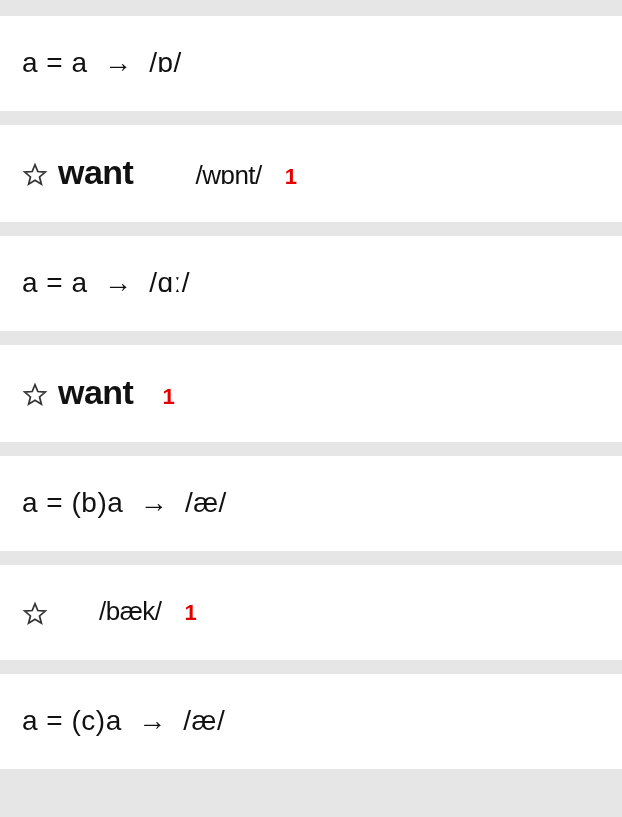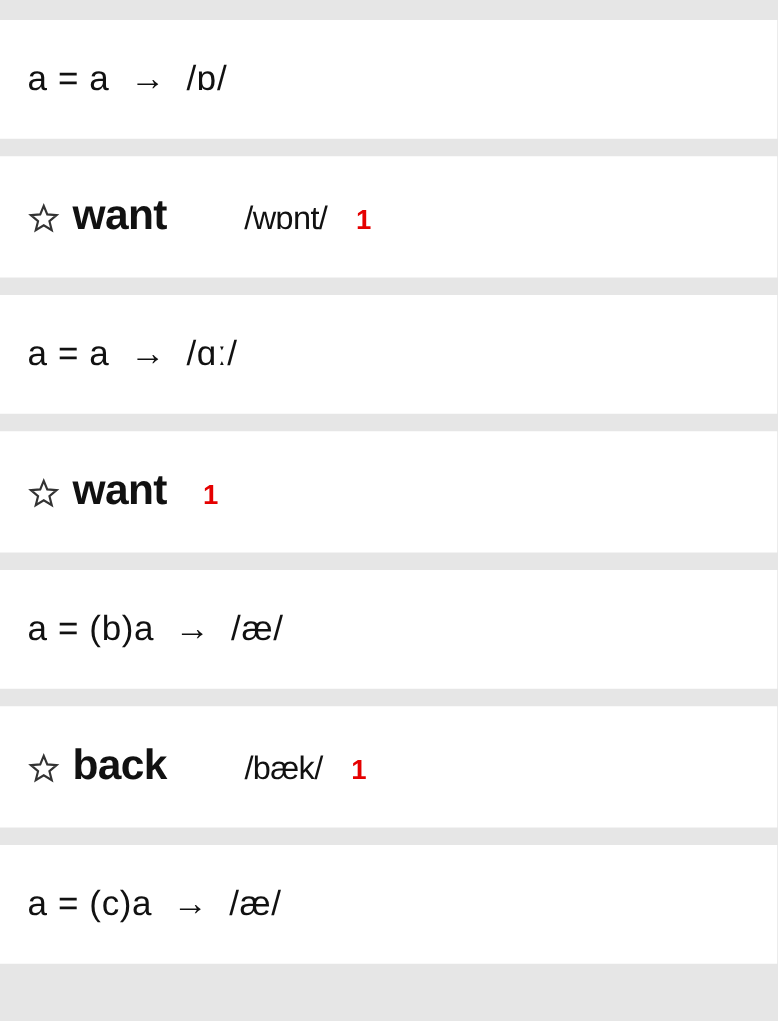--- a/index.html
+++ b/index.html
@@ -109,21 +109,20 @@
   <span class="rule">a = (b)a  →  /æ/</span>
 </div>
 
 <div class="card">
   <span class="star-icon">
     <svg viewBox="0 0 24 24">
         <path d="M12 2.5 14.6 8.8 21.5 9.3 16.2 13.8 17.9 20.5 12 16.8 6.1 20.5 7.8 13.8 2.5 9.3 9.4 8.8z"></path>
       </svg>
   </span>
   <div class="word-row">
-    <span class="word">back</span>
     <span class="pron">/bæk/</span>
     <span class="count">1</span>
   </div>
 </div>
 
 <div class="card">
   <span class="rule">a = (c)a  →  /æ/</span>
 </div>
 
 </body></html>

